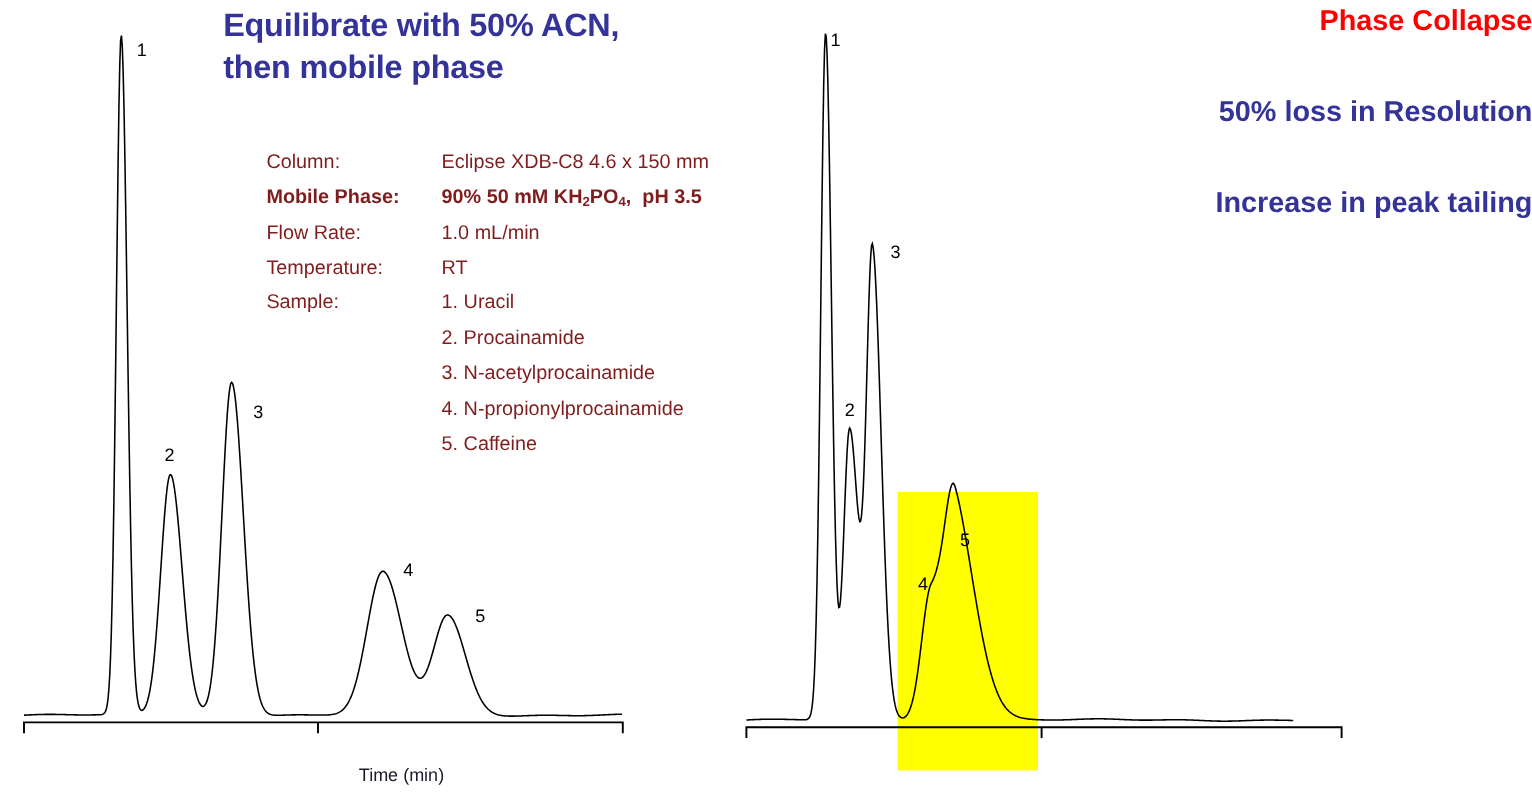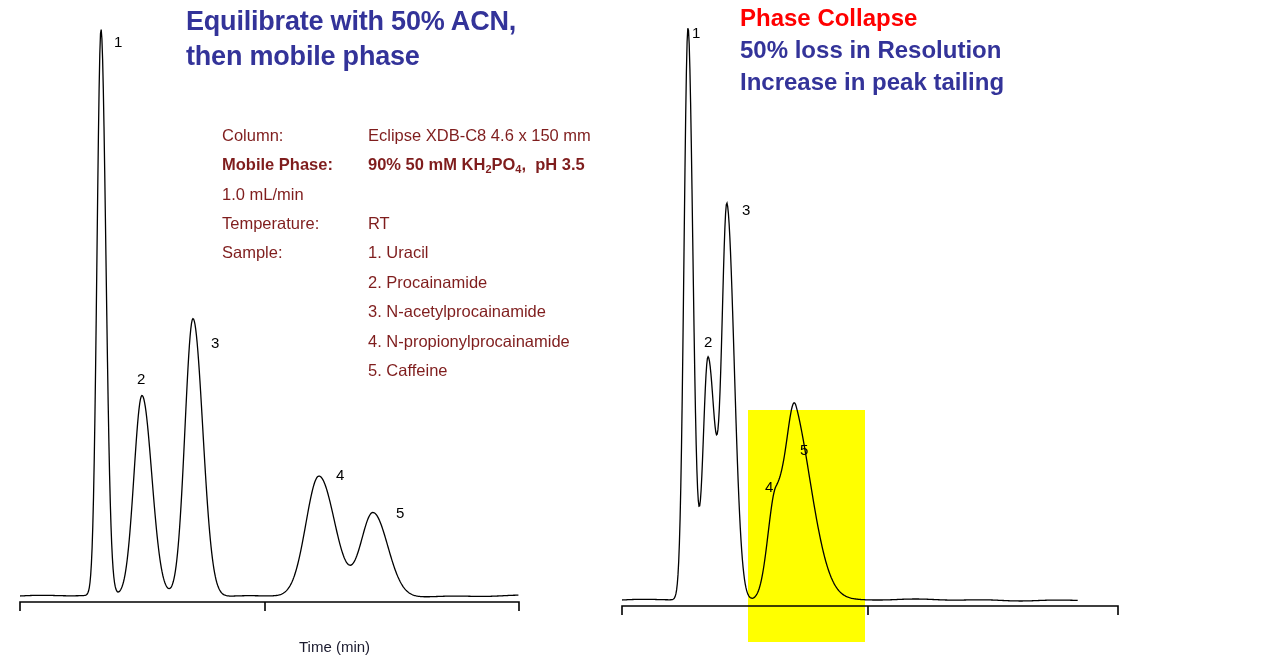--- a/index.html
+++ b/index.html
@@ -10,25 +10,25 @@
   .stage{position:absolute;left:0;top:0;width:1277px;height:667px;padding-left:36px;}
 
   
   .title-left{
     position:absolute;left:186px;top:4px;width:420px;
     font-size:27px;font-weight:bold;color:#333399;line-height:1.28;
     letter-spacing:-0.2px;
   }
   .title-right{
     position:absolute;left:740px;top:2px;width:537px;
-    text-align:left;font-size:24px;font-weight:bold;line-height:1.33;
+    text-align:right;font-size:24px;font-weight:bold;line-height:1.33;
     color:#333399;
   }
   .title-right .red{color:#ff0000;display:block;}
-  .title-right .line{display:block;}
+  .title-right .line{display:block;margin-top:44px;}
 
   
   .method{
     position:absolute;left:222px;top:121px;width:430px;
     font-size:16.5px;color:#7f1d1d;line-height:1.78;
   }
   .method-row{display:flex;}
   .method-lab{width:146px;flex:0 0 146px;}
   .method-val{flex:1 1 auto;}
   .bold{font-weight:bold;}
@@ -65,20 +65,21 @@
   <div class="method">
     <div class="method-row">
       <span class="method-lab">Column:</span>
       <span class="method-val">Eclipse XDB-C8 4.6 x 150 mm</span>
     </div>
     <div class="method-row">
       <span class="method-lab bold">Mobile Phase:</span>
       <span class="method-val bold">90% 50 mM KH<sub>2</sub>PO<sub>4</sub>,&nbsp; pH 3.5</span>
     </div>
     <div class="method-row">
+      <span class="method-lab">Flow  Rate:</span>
       <span class="method-val">1.0 mL/min</span>
     </div>
     <div class="method-row">
       <span class="method-lab">Temperature:</span>
       <span class="method-val">RT</span>
     </div>
     <div class="method-row">
       <span class="method-lab">Sample:</span>
       <span class="method-val">1. Uracil</span>
     </div>

